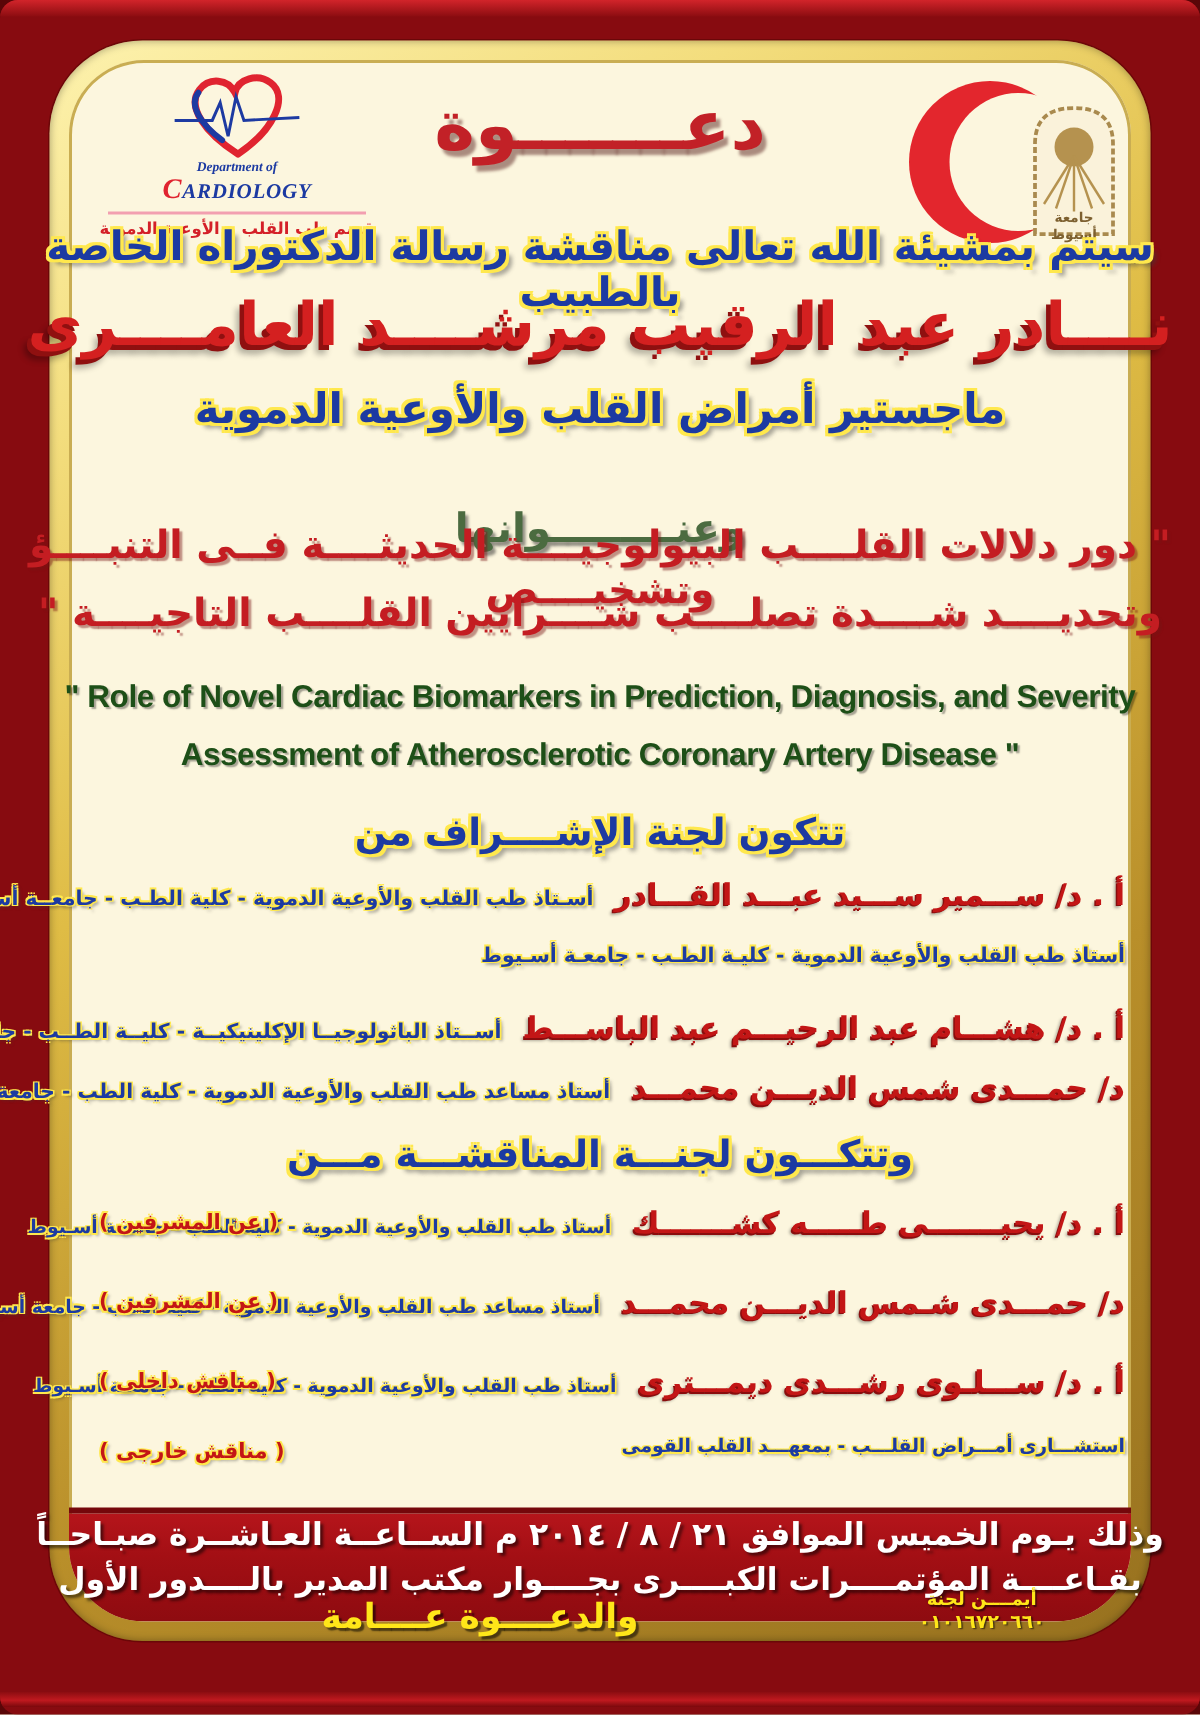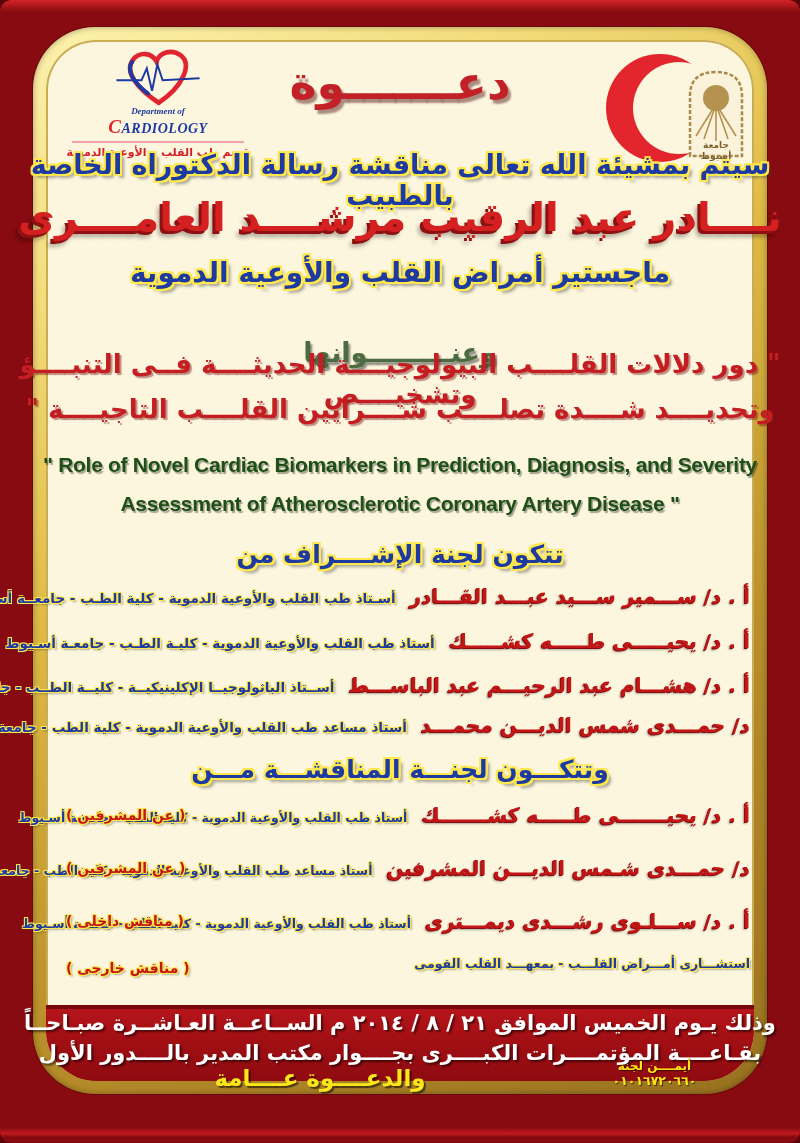--- a/index.html
+++ b/index.html
@@ -126,41 +126,40 @@
     <div class="abs l-en l-en1 ltr">" Role of Novel Cardiac Biomarkers in Prediction, Diagnosis, and Severity</div>
     <div class="abs l-en l-en2 ltr">Assessment of Atherosclerotic Coronary Artery Disease "</div>
 
     <div class="abs h-comm h-sup rtl oy">تتكون لجنة الإشــــراف من</div>
 
     <div class="crow sr1">
       <span class="cname oy-thin">أ . د/ ســـمير ســـيد عبـــد القـــادر</span>
       <span class="caffil oy-thin">أسـتاذ طب القلب والأوعية الدموية - كلية الطـب - جامعــة أسـيوط</span>
     </div>
     <div class="crow sr2">
-      <span class="cname oy-thin">أ . د/ يحيـــــى طـــــه كشـــــك</span>
       <span class="caffil oy-thin">أستاذ طب القلب والأوعية الدموية - كليـة الطـب - جامعـة أسـيوط</span>
     </div>
     <div class="crow sr3">
       <span class="cname oy-thin">أ . د/ هشـــام عبد الرحيـــم عبد الباســـط</span>
       <span class="caffil oy-thin">أســتاذ الباثولوجيــا الإكلينيكيــة - كليــة الطــب - جامعــة أســيوط</span>
     </div>
     <div class="crow sr4">
       <span class="cname oy-thin">د/ حمـــدى شمس الديـــن محمـــد</span>
       <span class="caffil oy-thin">أستاذ مساعد طب القلب والأوعية الدموية - كلية الطب - جامعة أسيوط</span>
     </div>
 
     <div class="abs h-comm h-disc rtl oy">وتتكـــون لجنـــة المناقشـــة مـــن</div>
 
     <div class="crow dr1">
       <span class="cname oy-thin">أ . د/ يحيـــــــى طـــــه كشـــــــك</span>
       <span class="caffil caffil-sm oy-thin">أستاذ طب القلب والأوعية الدموية - كلية الطب - جامعـة أسـيوط</span>
       <span class="crole oy-thin">( عن المشرفين )</span>
     </div>
     <div class="crow dr2">
-      <span class="cname oy-thin">د/ حمـــدى شـمس الديـــن المشرفين</span>
+      <span class="cname oy-thin">د/ حمـــدى شـمس الديـــن محمـــد</span>
       <span class="caffil caffil-sm oy-thin">أستاذ مساعد طب القلب والأوعية الدموية - كلية الطب - جامعة أسيوط</span>
       <span class="crole oy-thin">( عن المشرفين )</span>
     </div>
     <div class="crow dr3">
       <span class="cname oy-thin">أ . د/ ســـلـوى رشـــدى ديمـــترى</span>
       <span class="caffil caffil-sm oy-thin">أستاذ طب القلب والأوعية الدموية - كلية الطب - جامعـة أسـيوط</span>
       <span class="crole oy-thin">( مناقش داخلى )</span>
     </div>
     <div class="crow dr4">
       <span class="caffil caffil-sm oy-thin">استشـــارى أمـــراض القلـــب - بمعهـــد القلب القومى</span>

